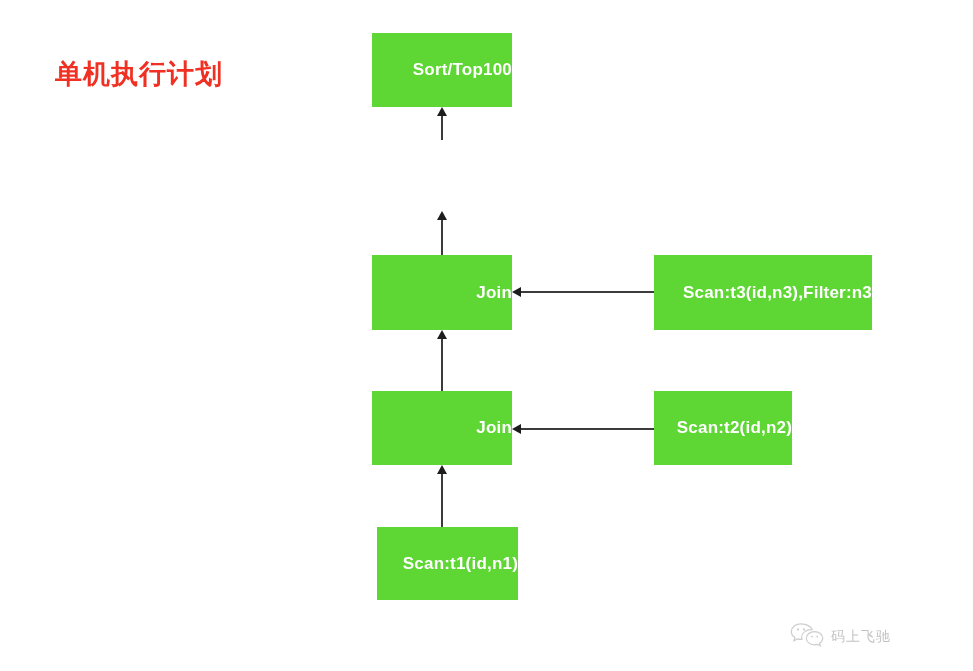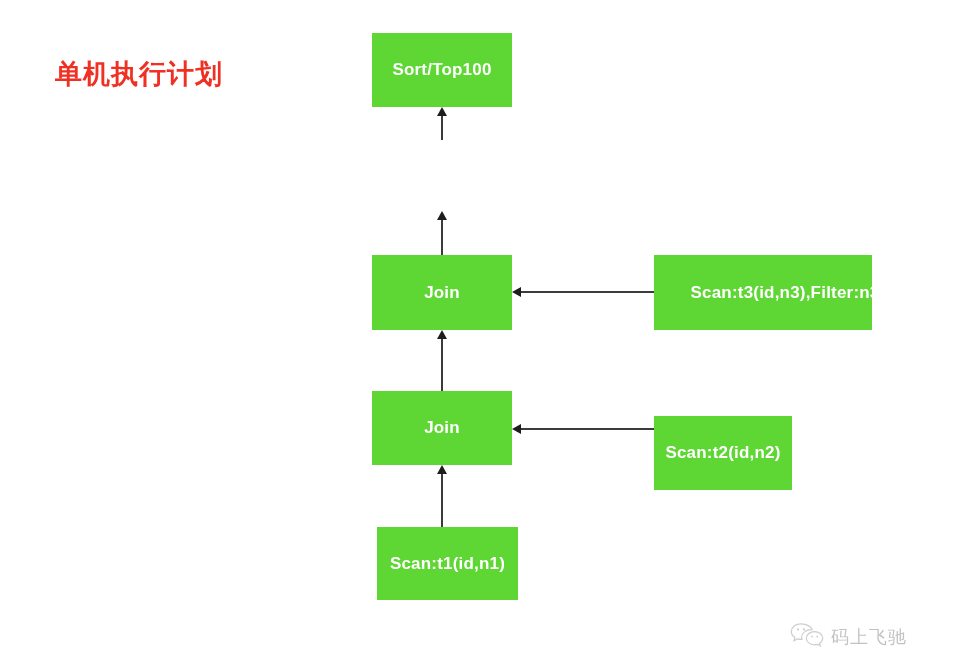--- a/index.html
+++ b/index.html
@@ -24,21 +24,21 @@
     color: #ef3022;
     letter-spacing: 1px;
     white-space: nowrap;
   }
   .node {
     position: absolute;
     background: #5ed633;
     color: #ffffff;
     display: flex;
     align-items: center;
-    justify-content: center;
+    justify-content: flex-end;
     font-size: 17px;
     font-weight: bold;
     letter-spacing: 0.2px;
     white-space: nowrap;
     box-sizing: border-box;
   }
   .edge-v {
     position: absolute;
     width: 2px;
     background: #3b3b3b;
@@ -65,21 +65,21 @@
     border-right: 9px solid #1d1d1d;
   }
   .watermark {
     position: absolute;
     display: flex;
     align-items: center;
     gap: 7px;
     opacity: 0.42;
   }
   .watermark-text {
-    font-size: 18px;
+    font-size: 14px;
     color: #6f6f6f;
     letter-spacing: 1px;
     white-space: nowrap;
   }
 </style>
 </head>
 <body>
 
 <div id="canvas">
 
@@ -95,21 +95,21 @@
   </div>
 
   <div class="node" style="left:654px; top:255px; width:218px; height:75px;padding-left:44px;">
     <span>Scan:t3(id,n3),Filter:n3</span>
   </div>
 
   <div class="node" style="left:372px; top:391px; width:140px; height:74px;">
     <span>Join</span>
   </div>
 
-  <div class="node" style="left:654px; top:391px; width:138px; height:74px;margin-top:25px;">
+  <div class="node" style="left:654px; top:391px; width:138px; height:74px;">
     <span>Scan:t2(id,n2)</span>
   </div>
 
   <div class="node" style="left:377px; top:527px; width:141px; height:73px;">
     <span>Scan:t1(id,n1)</span>
   </div>
 
   <div class="edge-v" style="left:441px; top:114px; height:26px;"></div>
   <div class="arrow-up" style="left:437px; top:107px;"></div>
 

